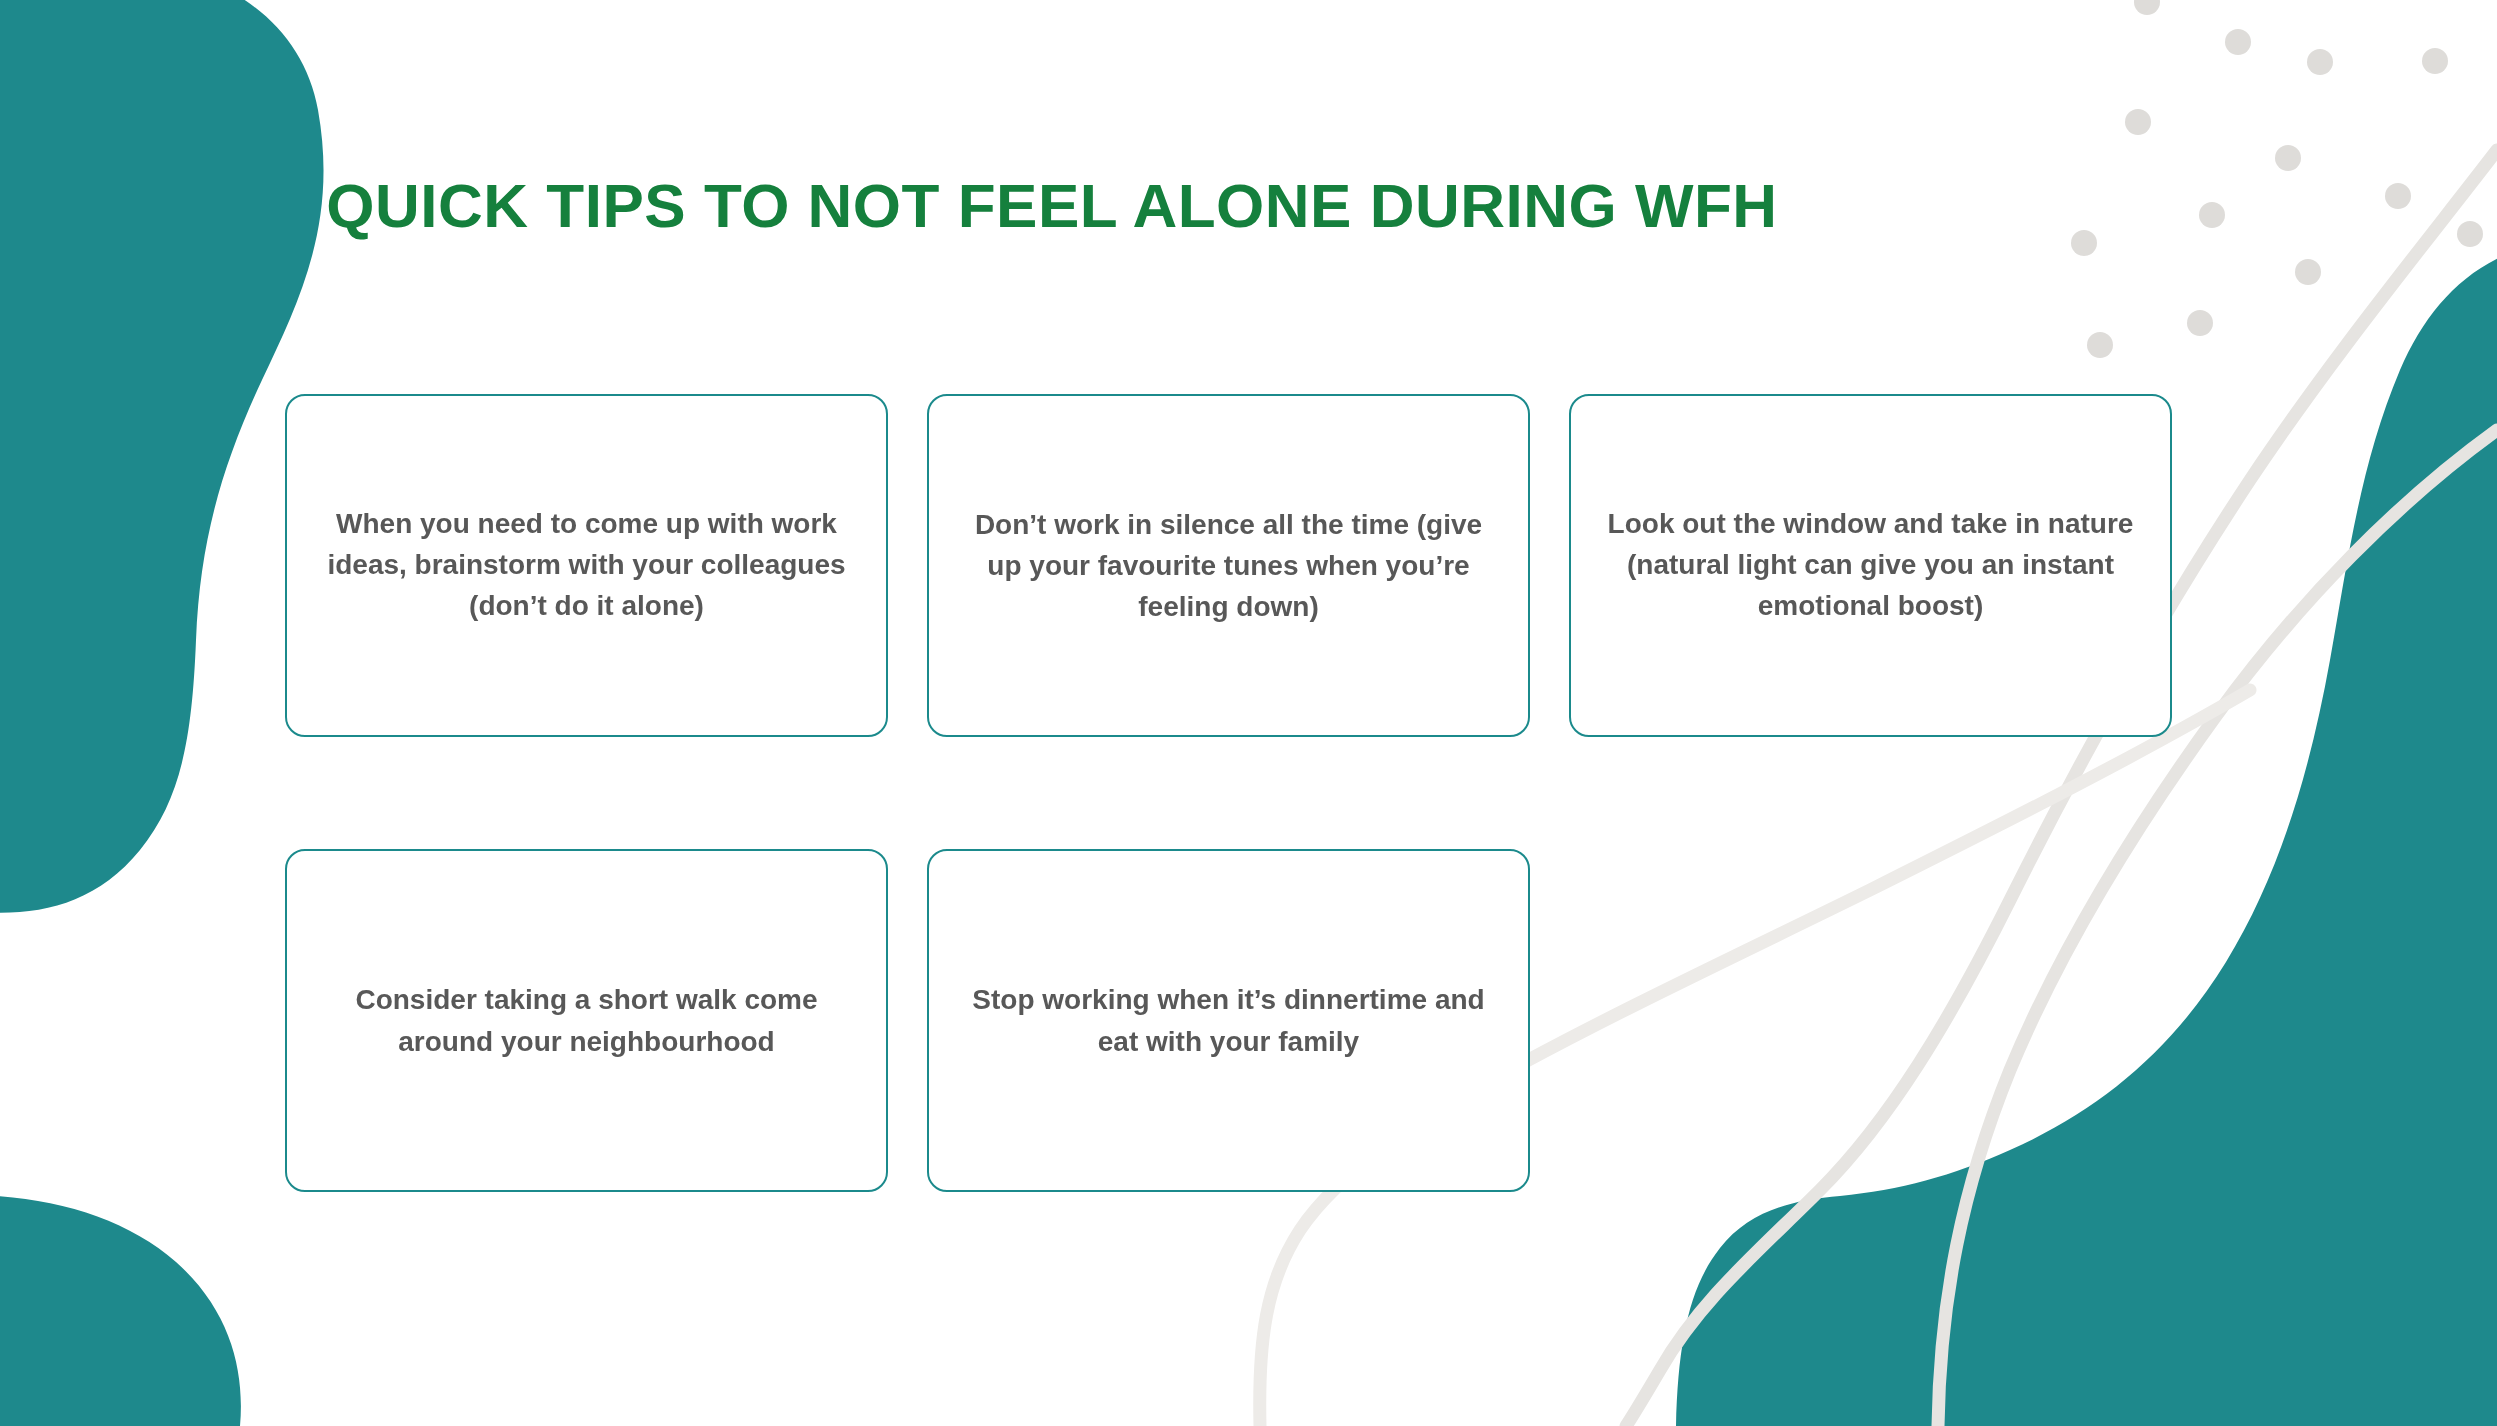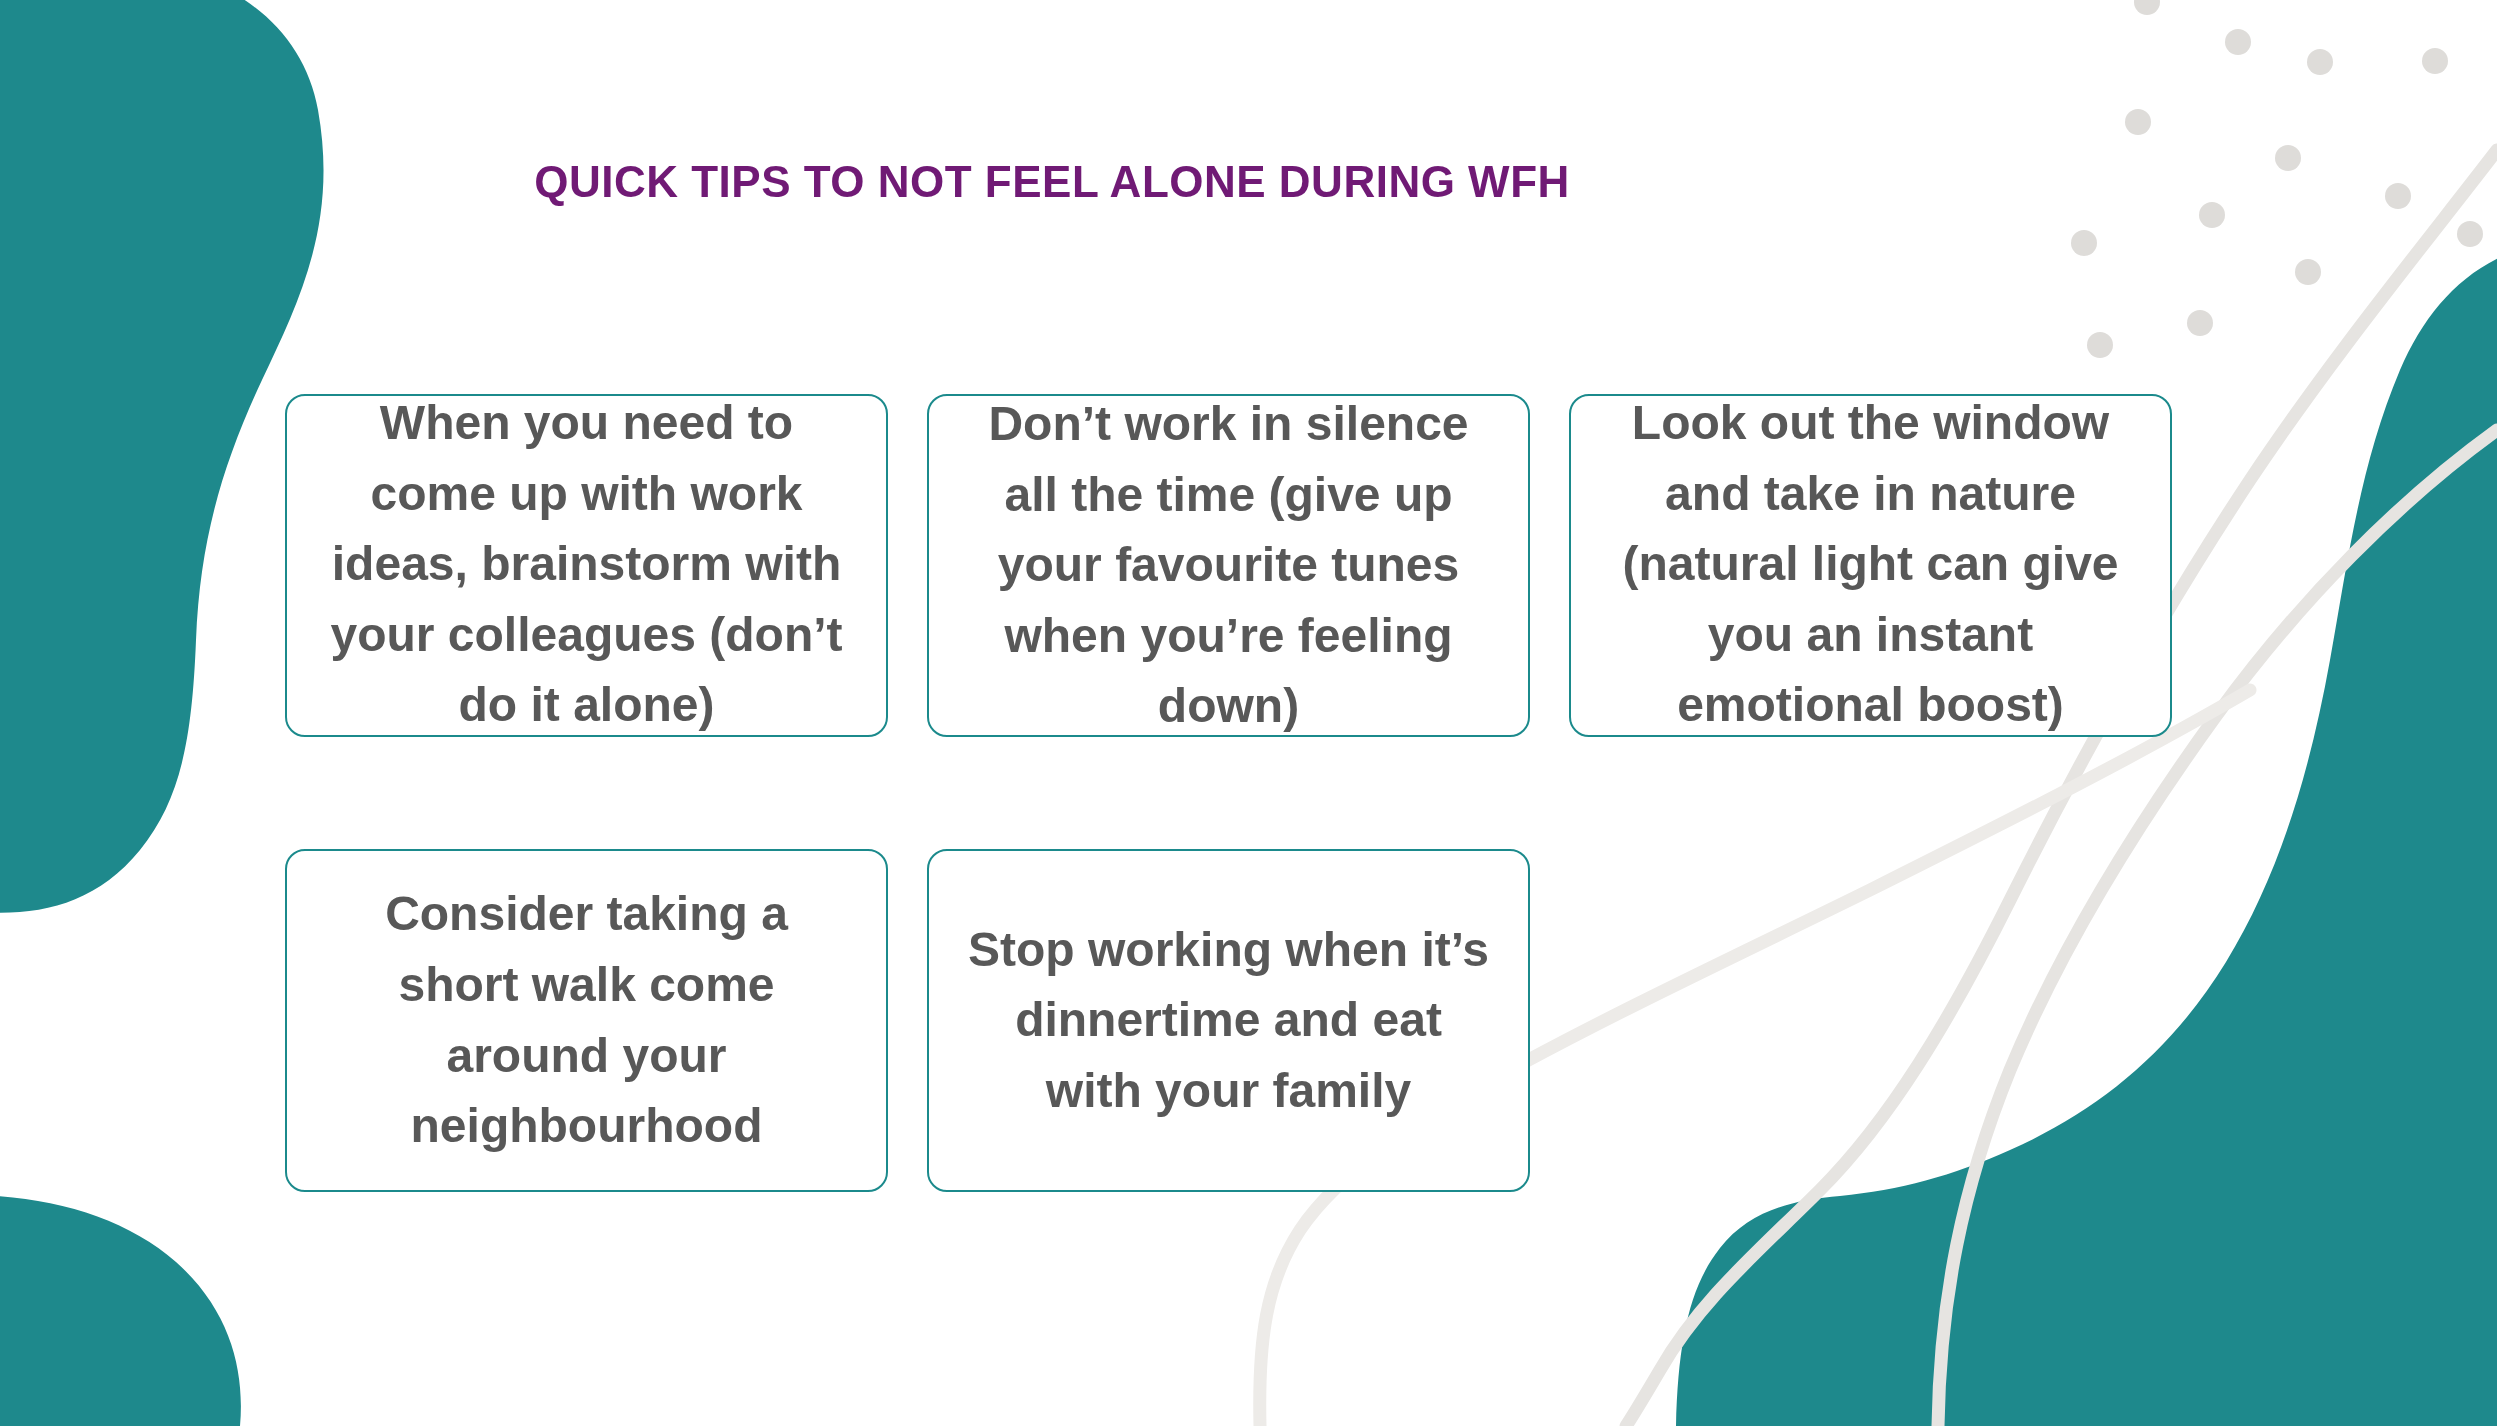--- a/index.html
+++ b/index.html
@@ -31,24 +31,24 @@
     height: 1426px;
   }
 
   
   #page-title {
     position: absolute;
     left: 0;
     top: 128px;
     width: 2104px;
     text-align: center;
-    font-size: 44px;
+    font-size: 62px;
     font-weight: 700;
     letter-spacing: 0.5px;
-    color: #701a75;
+    color: #15803d;
     line-height: 1.15;
     white-space: nowrap;
   }
 
   
   #card-grid {
     position: absolute;
     left: 285px;
     top: 394px;
     width: 1887px;
@@ -65,21 +65,21 @@
     background: #ffffff;
     border: 2.5px solid #1B8A8C;
     border-radius: 20px;
     display: flex;
     align-items: center;
     justify-content: center;
     padding: 16px 34px;
   }
   .tip-card-text {
     text-align: center;
-    font-size: 48px;
+    font-size: 28px;
     font-weight: 700;
     line-height: 1.47;
     color: #585858;
   }
 
   
   .tip-card[data-card-index="0"] .tip-card-text { transform: translateY(-1px); }
   .tip-card[data-card-index="1"] .tip-card-text { transform: translateY(0px); }
   .tip-card[data-card-index="2"] .tip-card-text { transform: translateY(0px); }
   .tip-card[data-card-index="3"] .tip-card-text { transform: translateY(-1px); text-align: center; }

